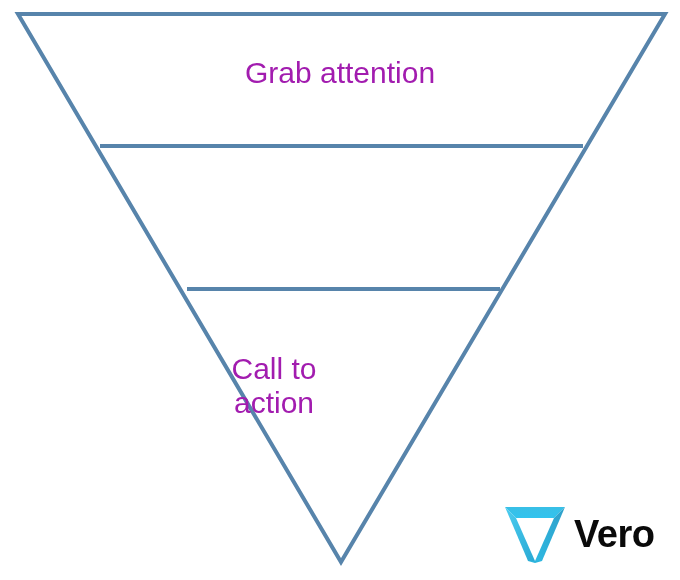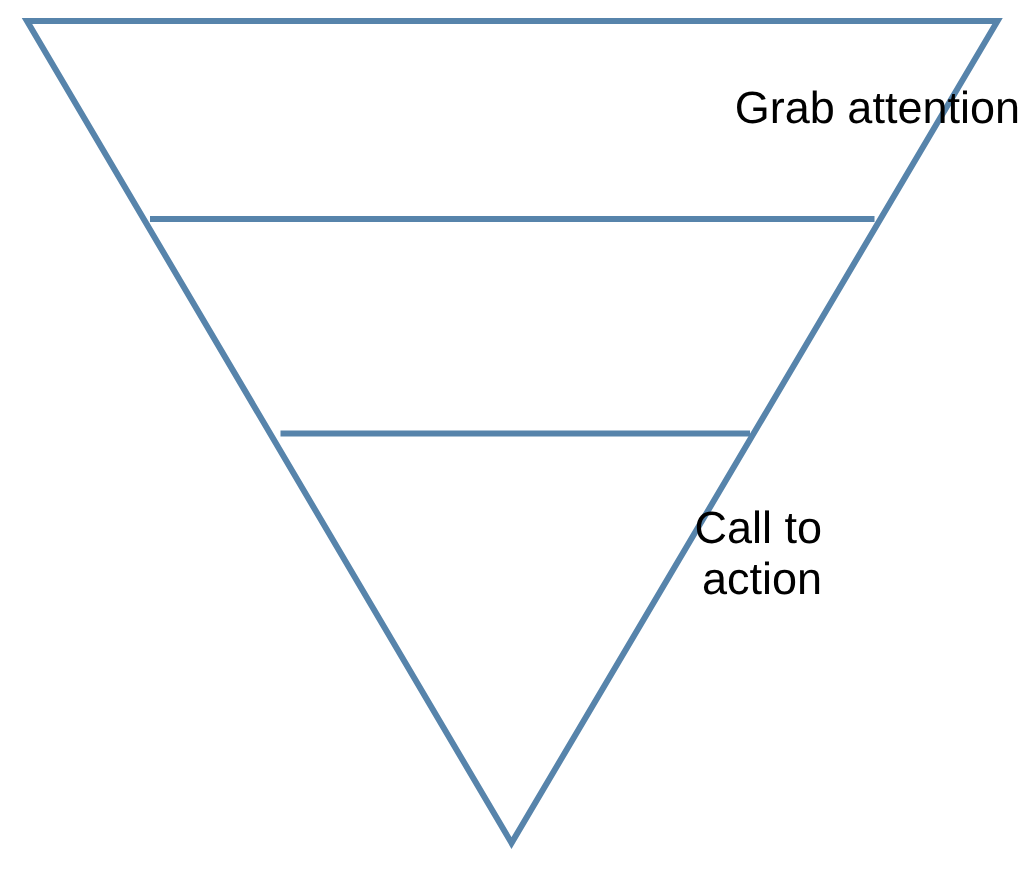--- a/index.html
+++ b/index.html
@@ -22,22 +22,22 @@
   }
   #funnel-svg {
     position: absolute;
     left: 0;
     top: 0;
     width: 680px;
     height: 580px;
   }
   .stage-label {
     position: absolute;
-    text-align: right;
-    color: #000000;
+    text-align: center;
+    color: #a21caf;
     font-family: "Liberation Sans", sans-serif;
     font-weight: 400;
     line-height: 1.12;
     white-space: pre-line;
     user-select: none;
   }
   #stage-label-0 {
     left: 0;
     width: 680px;
     top: 56px;
@@ -45,21 +45,21 @@
   }
   #stage-label-1 {
     left: 0;
     width: 680px;
     top: 200px;
     font-size: 30px;
   }
   #stage-label-2 {
     left: 0;
     width: 548px;
-    top: 336px;
+    top: 352px;
     font-size: 30px;
   }
   #brand {
     position: absolute;
     left: 503px;
     top: 498px;
     width: 172px;
     height: 72px;
     display: flex;
     flex-direction: row;
@@ -108,14 +108,23 @@
 
     <line x1="187" y1="289" x2="500" y2="289" stroke="#5784ab" stroke-width="4"></line>
   </svg>
 
   <div class="stage-label" id="stage-label-0">Grab attention</div>
 
 
   <div class="stage-label" id="stage-label-2">Call to
 action</div>
 
+  <div id="brand">
+    <svg id="brand-mark" viewBox="0 0 64 62" aria-hidden="true">
+      <polygon points="2,4 62,4 51,15 13,15" fill="url(#veroGradC)"></polygon>
+      <polygon points="2,4 13,15 32,58 25,58" fill="url(#veroGradA)"></polygon>
+      <polygon points="62,4 51,15 32,58 39,58" fill="url(#veroGradB)"></polygon>
+      <polygon points="25,58 32,58 39,58 32,60" fill="#2bb4dd"></polygon>
+    </svg>
+    <div id="brand-name">Vero</div>
+  </div>
 
 </div>
 
 </body></html>

